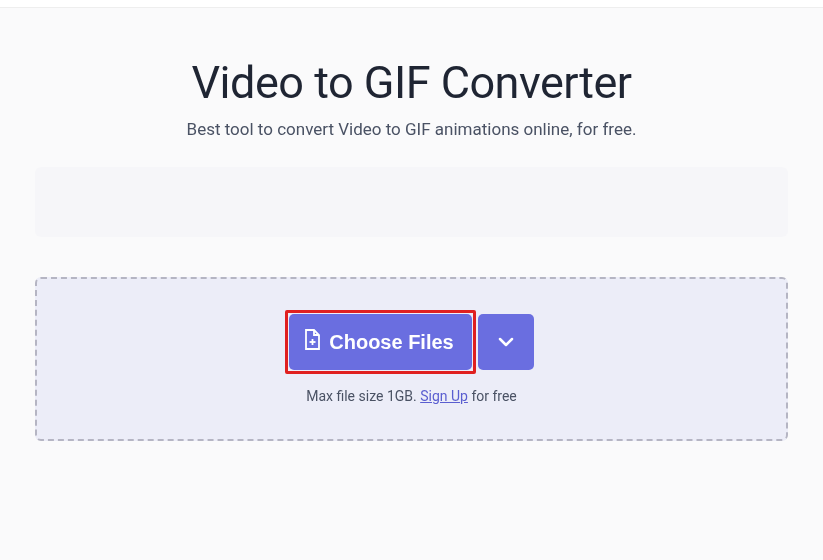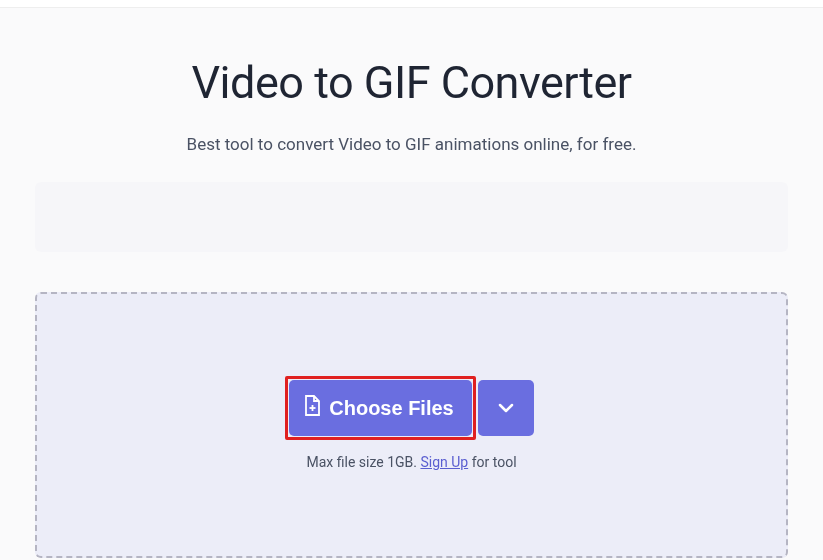--- a/index.html
+++ b/index.html
@@ -27,35 +27,35 @@
       font-size: 45px;
       font-weight: 400;
       color: #1f2533;
       margin-top: 48px;
       letter-spacing: -0.5px;
     }
     .subtitle {
       text-align: center;
       font-size: 17px;
       color: #4a5264;
-      margin-top: 25px;
+      margin-top: 10px;
       font-weight: 400;
     }
     .spacer-box {
       background: #f6f6f9;
       border-radius: 6px;
       height: 70px;
       margin-top: 28px;
     }
     .dropzone {
       margin-top: 40px;
       border: 2px dashed #b5b5c3;
       border-radius: 6px;
       background: #ecedf8;
-      height: 266px;
+      height: 164px;
       display: flex;
       flex-direction: column;
       align-items: center;
       justify-content: center;
     }
     .button-row {
       display: flex;
       gap: 6px;
       align-items: center;
     }
@@ -143,16 +143,16 @@
       </button>
       <button class="dropdown-btn">
         <span>
           <svg class="chevron-icon" viewBox="0 0 16 10" fill="none" stroke="#ffffff" stroke-width="2.5" stroke-linecap="round" stroke-linejoin="round">
             <polyline points="2,2 8,8 14,2"></polyline>
           </svg>
         </span>
       </button>
     </div>
     <p class="size-hint">
-      <span>Max file size 1GB. </span><a class="signup-link">Sign Up</a><span> for tool</span>
+      <span>Max file size 1GB. </span><a class="signup-link">Sign Up</a><span> for free</span>
     </p>
   </div>
 </div>
 
 </body></html>

